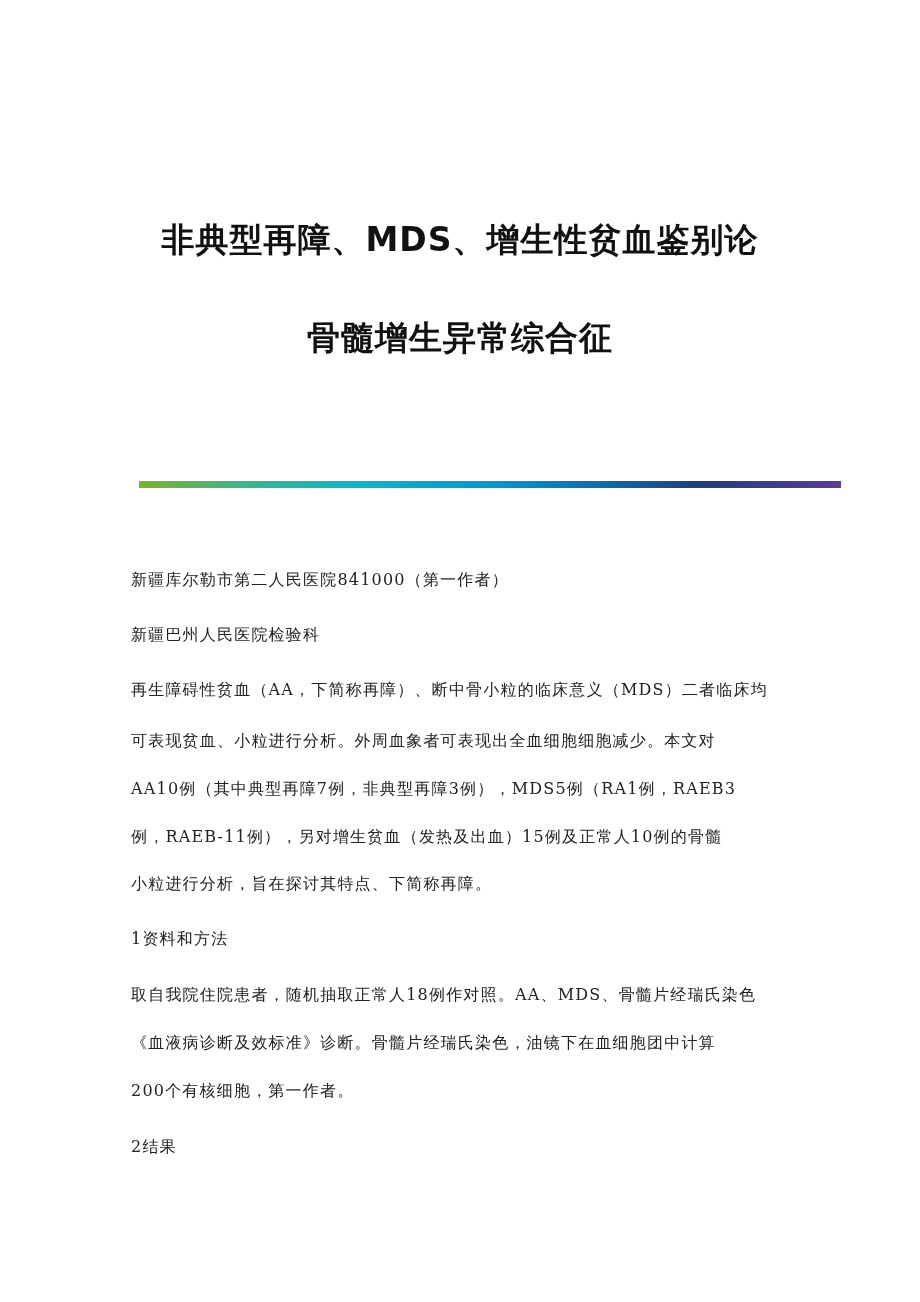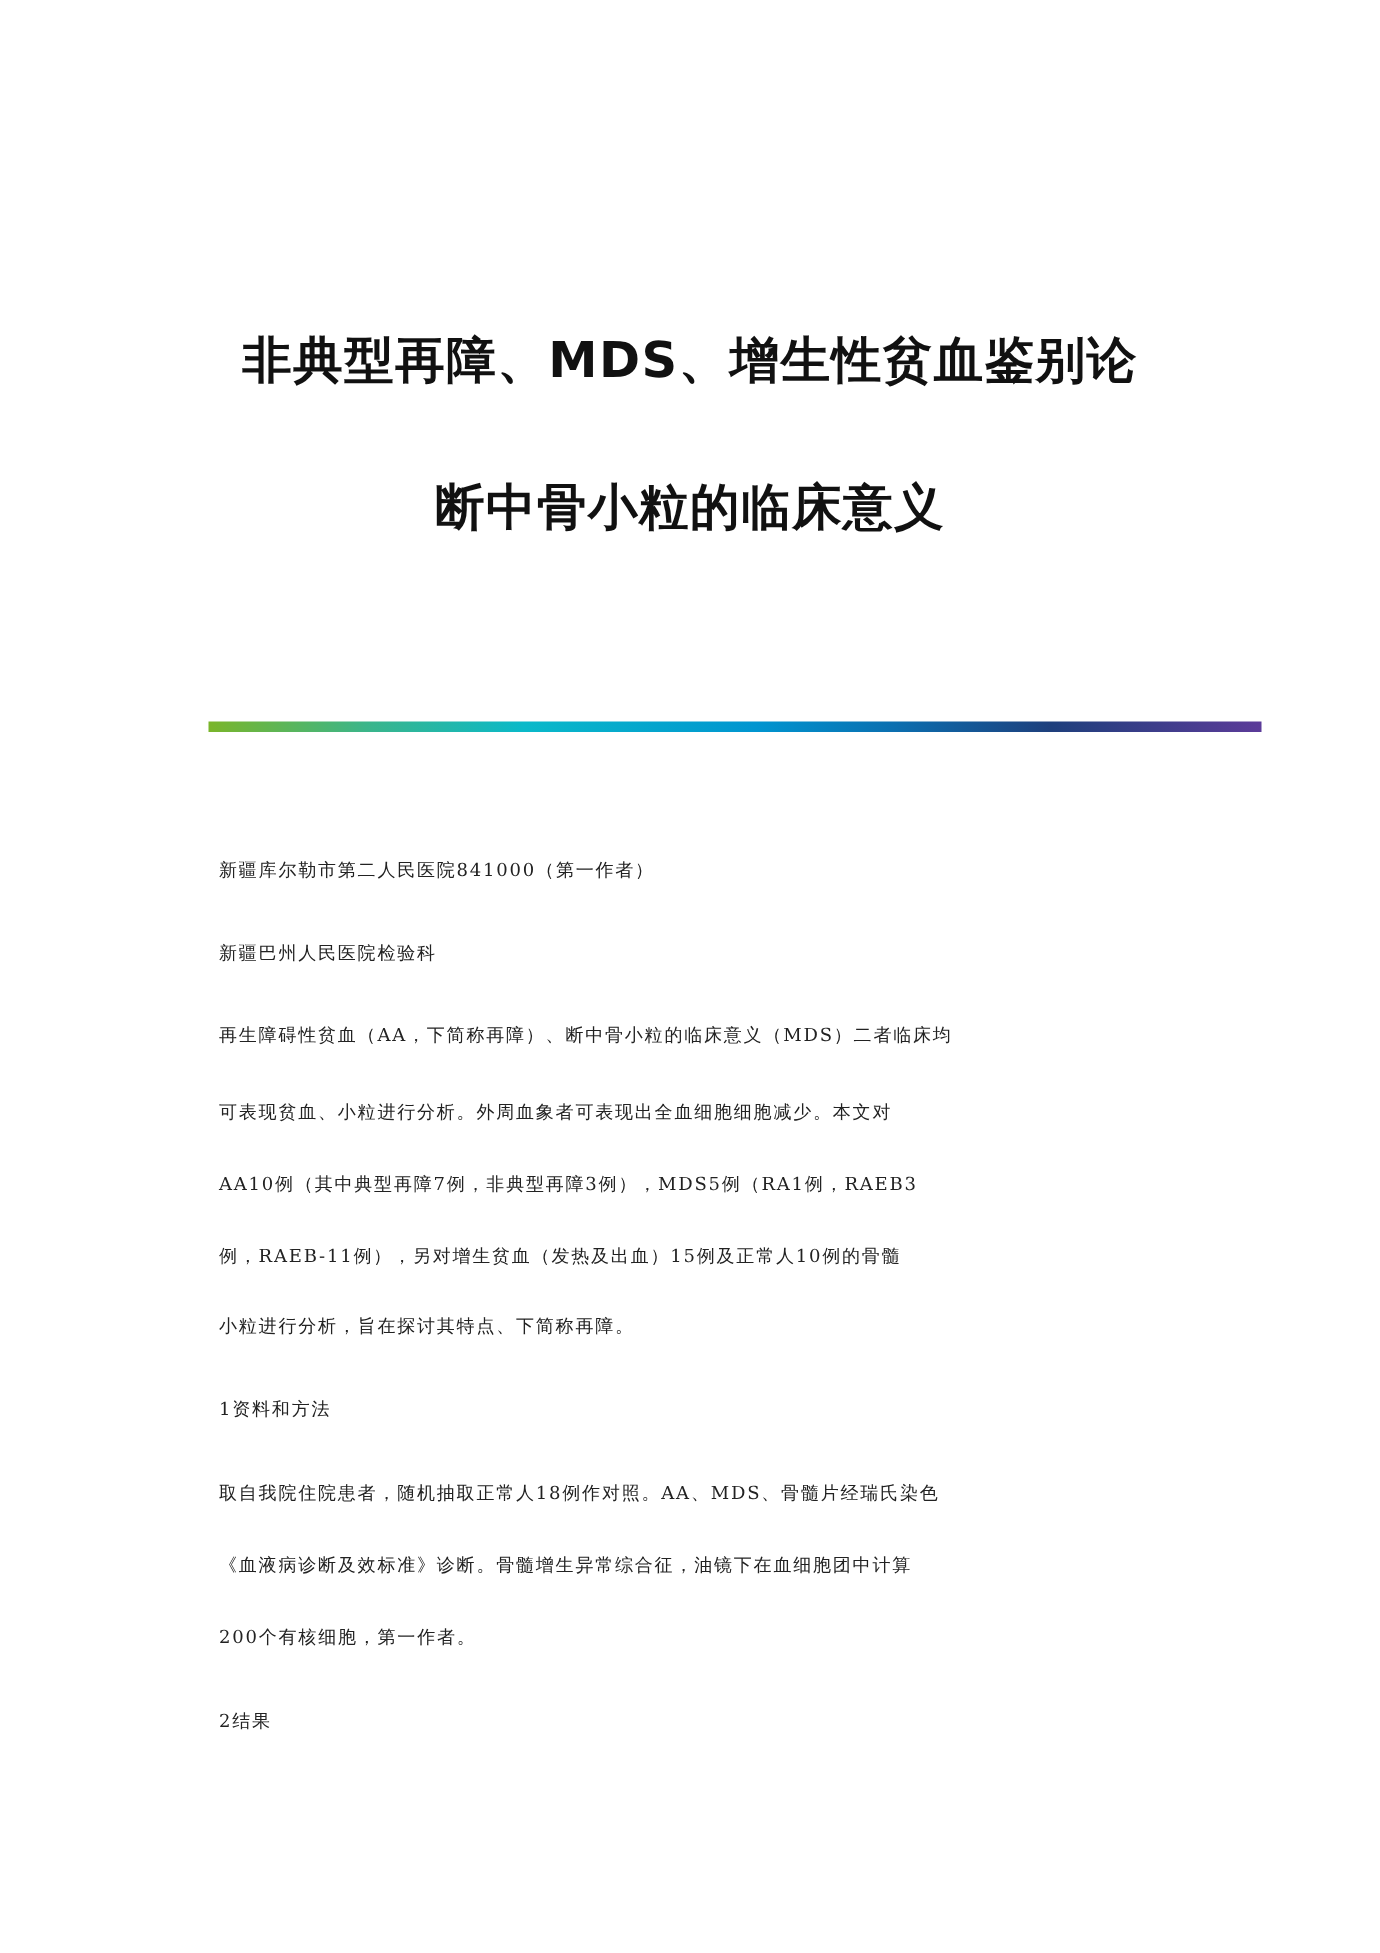--- a/index.html
+++ b/index.html
@@ -5,38 +5,38 @@
   html, body { margin: 0; padding: 0; background: #ffffff; }
   body { width: 920px; height: 1302px; position: relative; overflow: hidden;
          font-family: "DejaVu Serif", "Liberation Serif", serif; color: #1a1a1a; }
   .title { position: absolute; left: 0; width: 920px; text-align: center;
            font-family: "DejaVu Sans", "Liberation Sans", sans-serif;
            font-size: 33px; font-weight: bold; letter-spacing: 1px; color: #111; }
   .title.l1 { top: 218px; }
   .title.l2 { top: 316px; }
   .rule { position: absolute; left: 139px; top: 481px; width: 702px; height: 7px;
           background: linear-gradient(to right, #7ab52a 0%, #3bb58a 15%, #0ab9c9 30%, #0095d0 52%, #0b6fb0 65%, #1e3f7c 80%, #5c3b99 100%); }
-  .p { position: absolute; left: 146px; font-size: 12px; line-height: 16px;
+  .p { position: absolute; left: 131px; font-size: 16px; line-height: 16px;
        white-space: nowrap; letter-spacing: 1.2px; color: #222; }
 </style>
 </head>
 <body>
 
 <div class="title l1">非典型再障、MDS、增生性贫血鉴别论</div>
-<div class="title l2">断中骨小粒的临床意义</div>
+<div class="title l2">骨髓增生异常综合征</div>
 
 <div class="rule"></div>
 
 <div class="p" style="top:572px">新疆库尔勒市第二人民医院841000（第一作者）</div>
 <div class="p" style="top:627px">新疆巴州人民医院检验科</div>
 
 <div class="p" style="top:682px">再生障碍性贫血（AA，下简称再障）、断中骨小粒的临床意义（MDS）二者临床均</div>
 <div class="p" style="top:733px">可表现贫血、小粒进行分析。外周血象者可表现出全血细胞细胞减少。本文对</div>
 <div class="p" style="top:781px">AA10例（其中典型再障7例，非典型再障3例），MDS5例（RA1例，RAEB3</div>
 <div class="p" style="top:829px">例，RAEB-11例），另对增生贫血（发热及出血）15例及正常人10例的骨髓</div>
 <div class="p" style="top:876px">小粒进行分析，旨在探讨其特点、下简称再障。</div>
 
 <div class="p" style="top:931px">1资料和方法</div>
 <div class="p" style="top:987px">取自我院住院患者，随机抽取正常人18例作对照。AA、MDS、骨髓片经瑞氏染色</div>
-<div class="p" style="top:1035px">《血液病诊断及效标准》诊断。骨髓增生异常综合征，油镜下在血细胞团中计算</div>
+<div class="p" style="top:1035px">《血液病诊断及效标准》诊断。骨髓片经瑞氏染色，油镜下在血细胞团中计算</div>
 <div class="p" style="top:1083px">200个有核细胞，第一作者。</div>
 
 <div class="p" style="top:1139px">2结果</div>
 
 </body></html>

